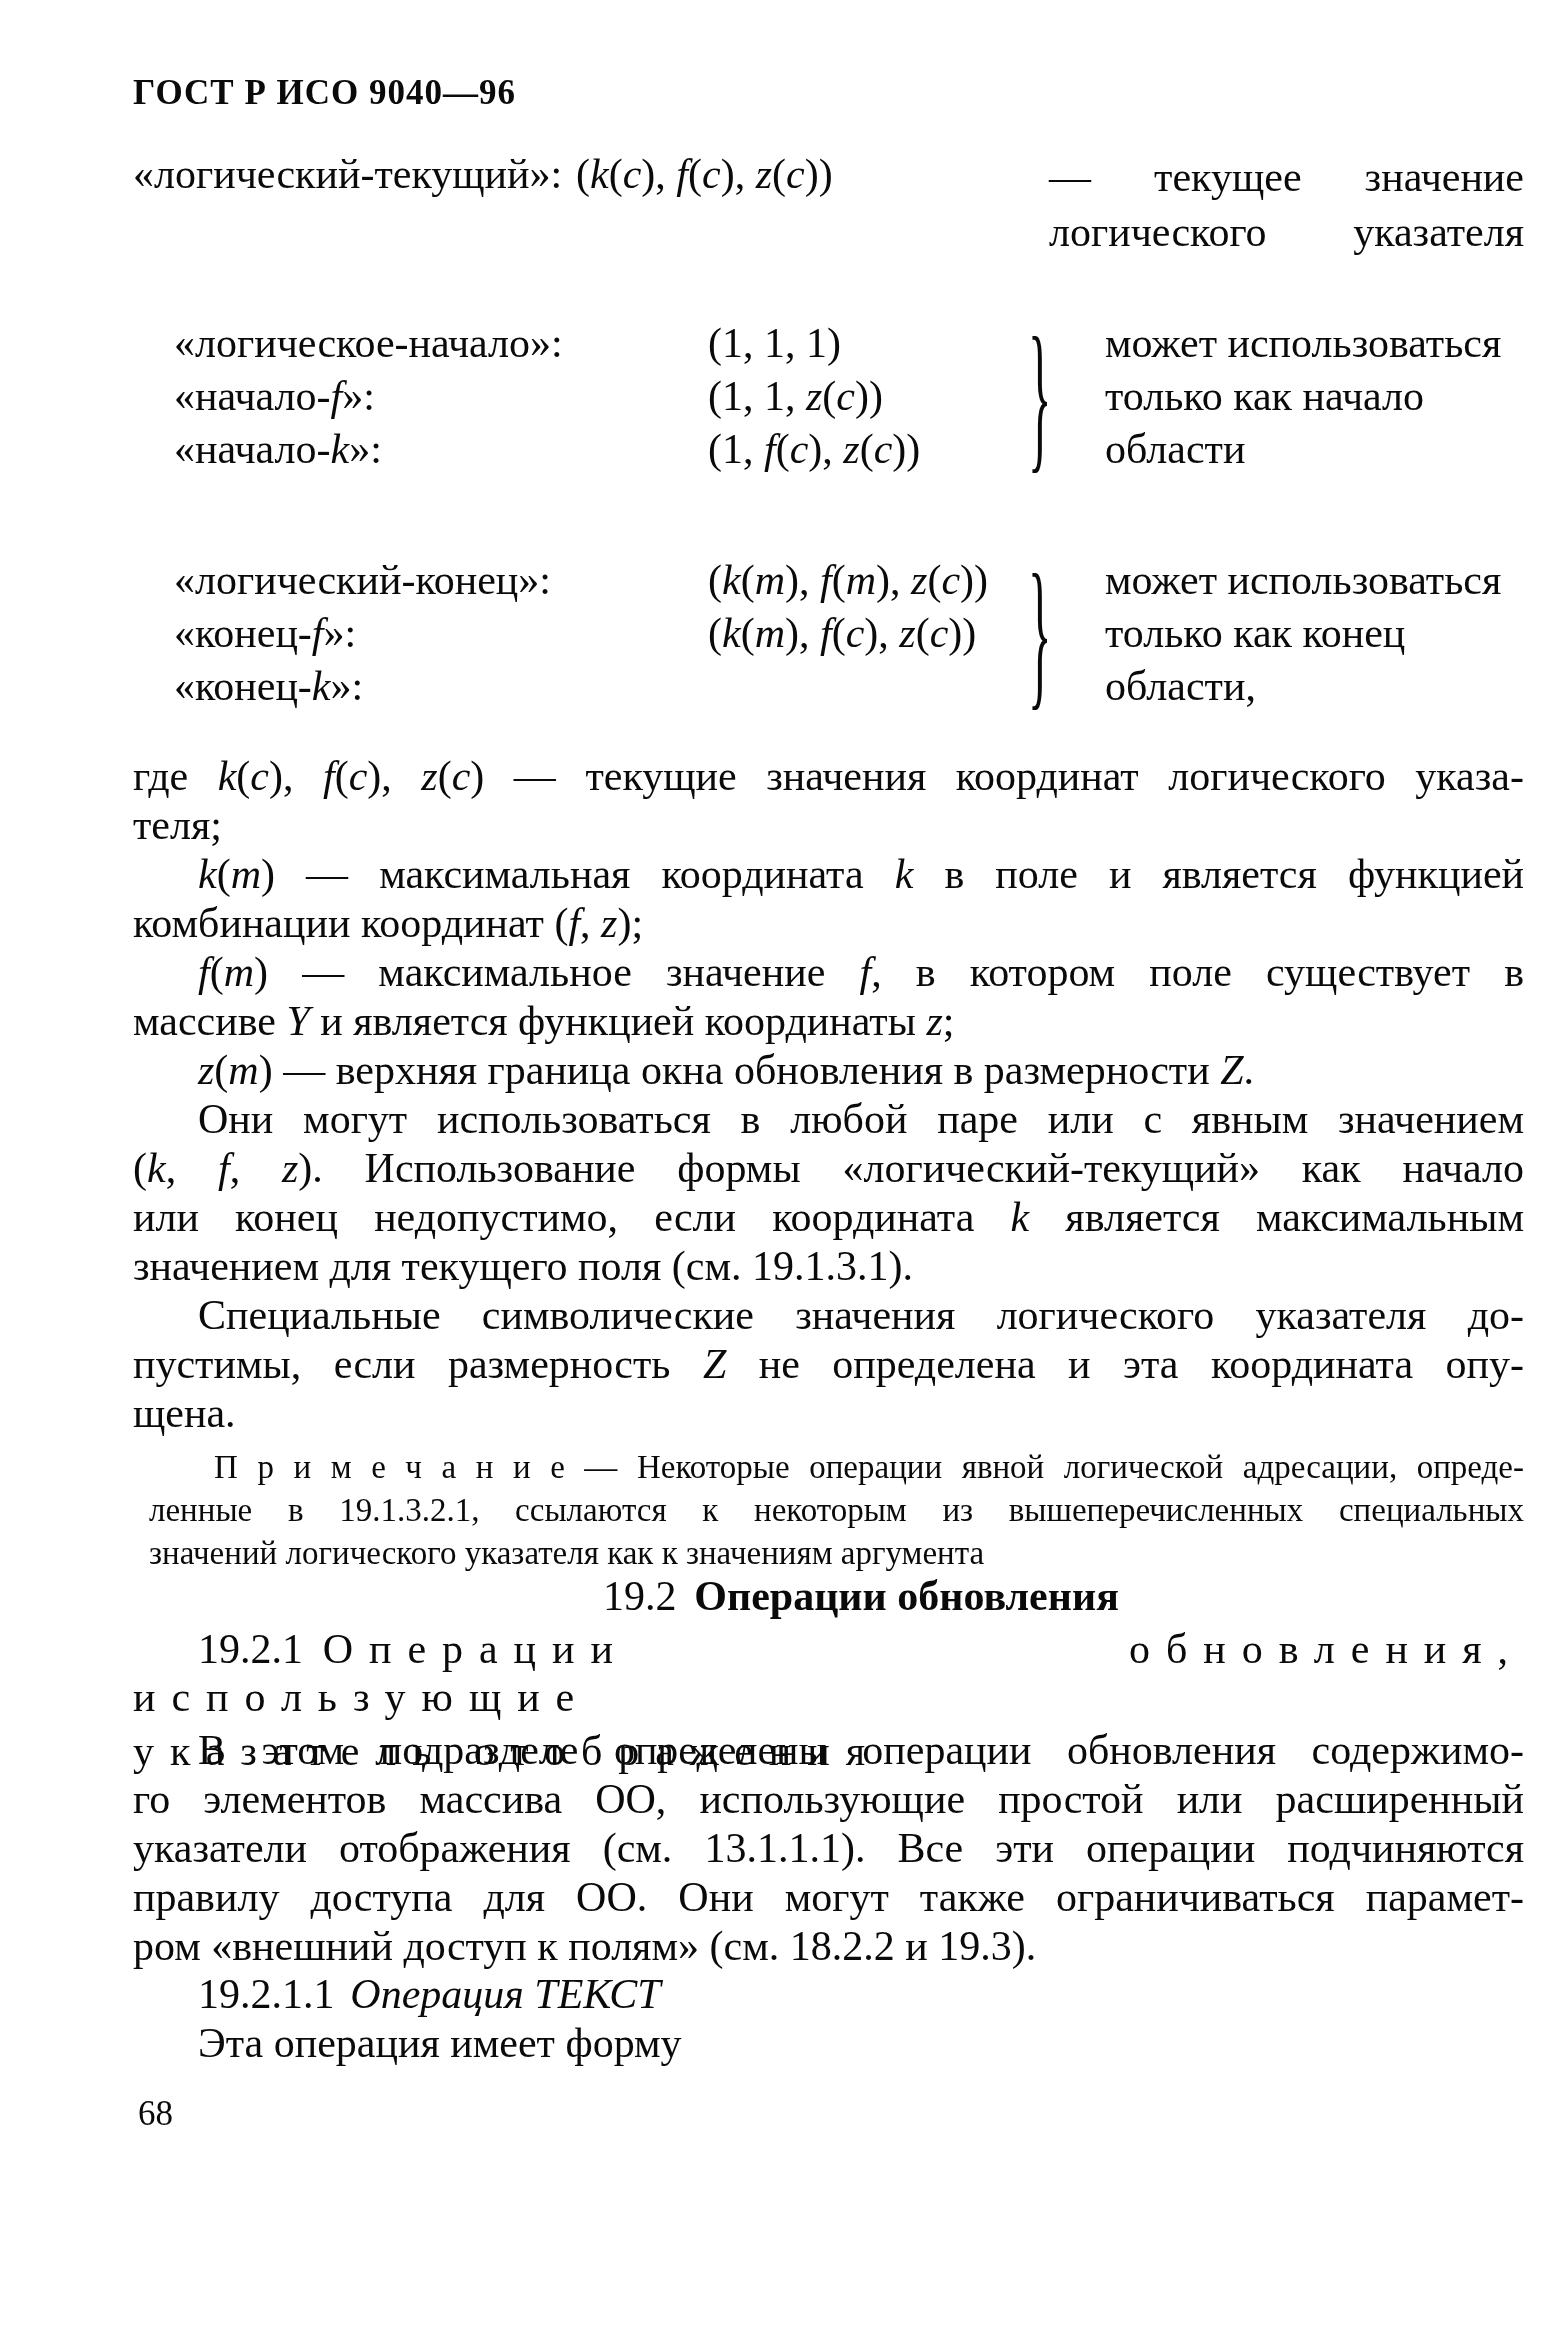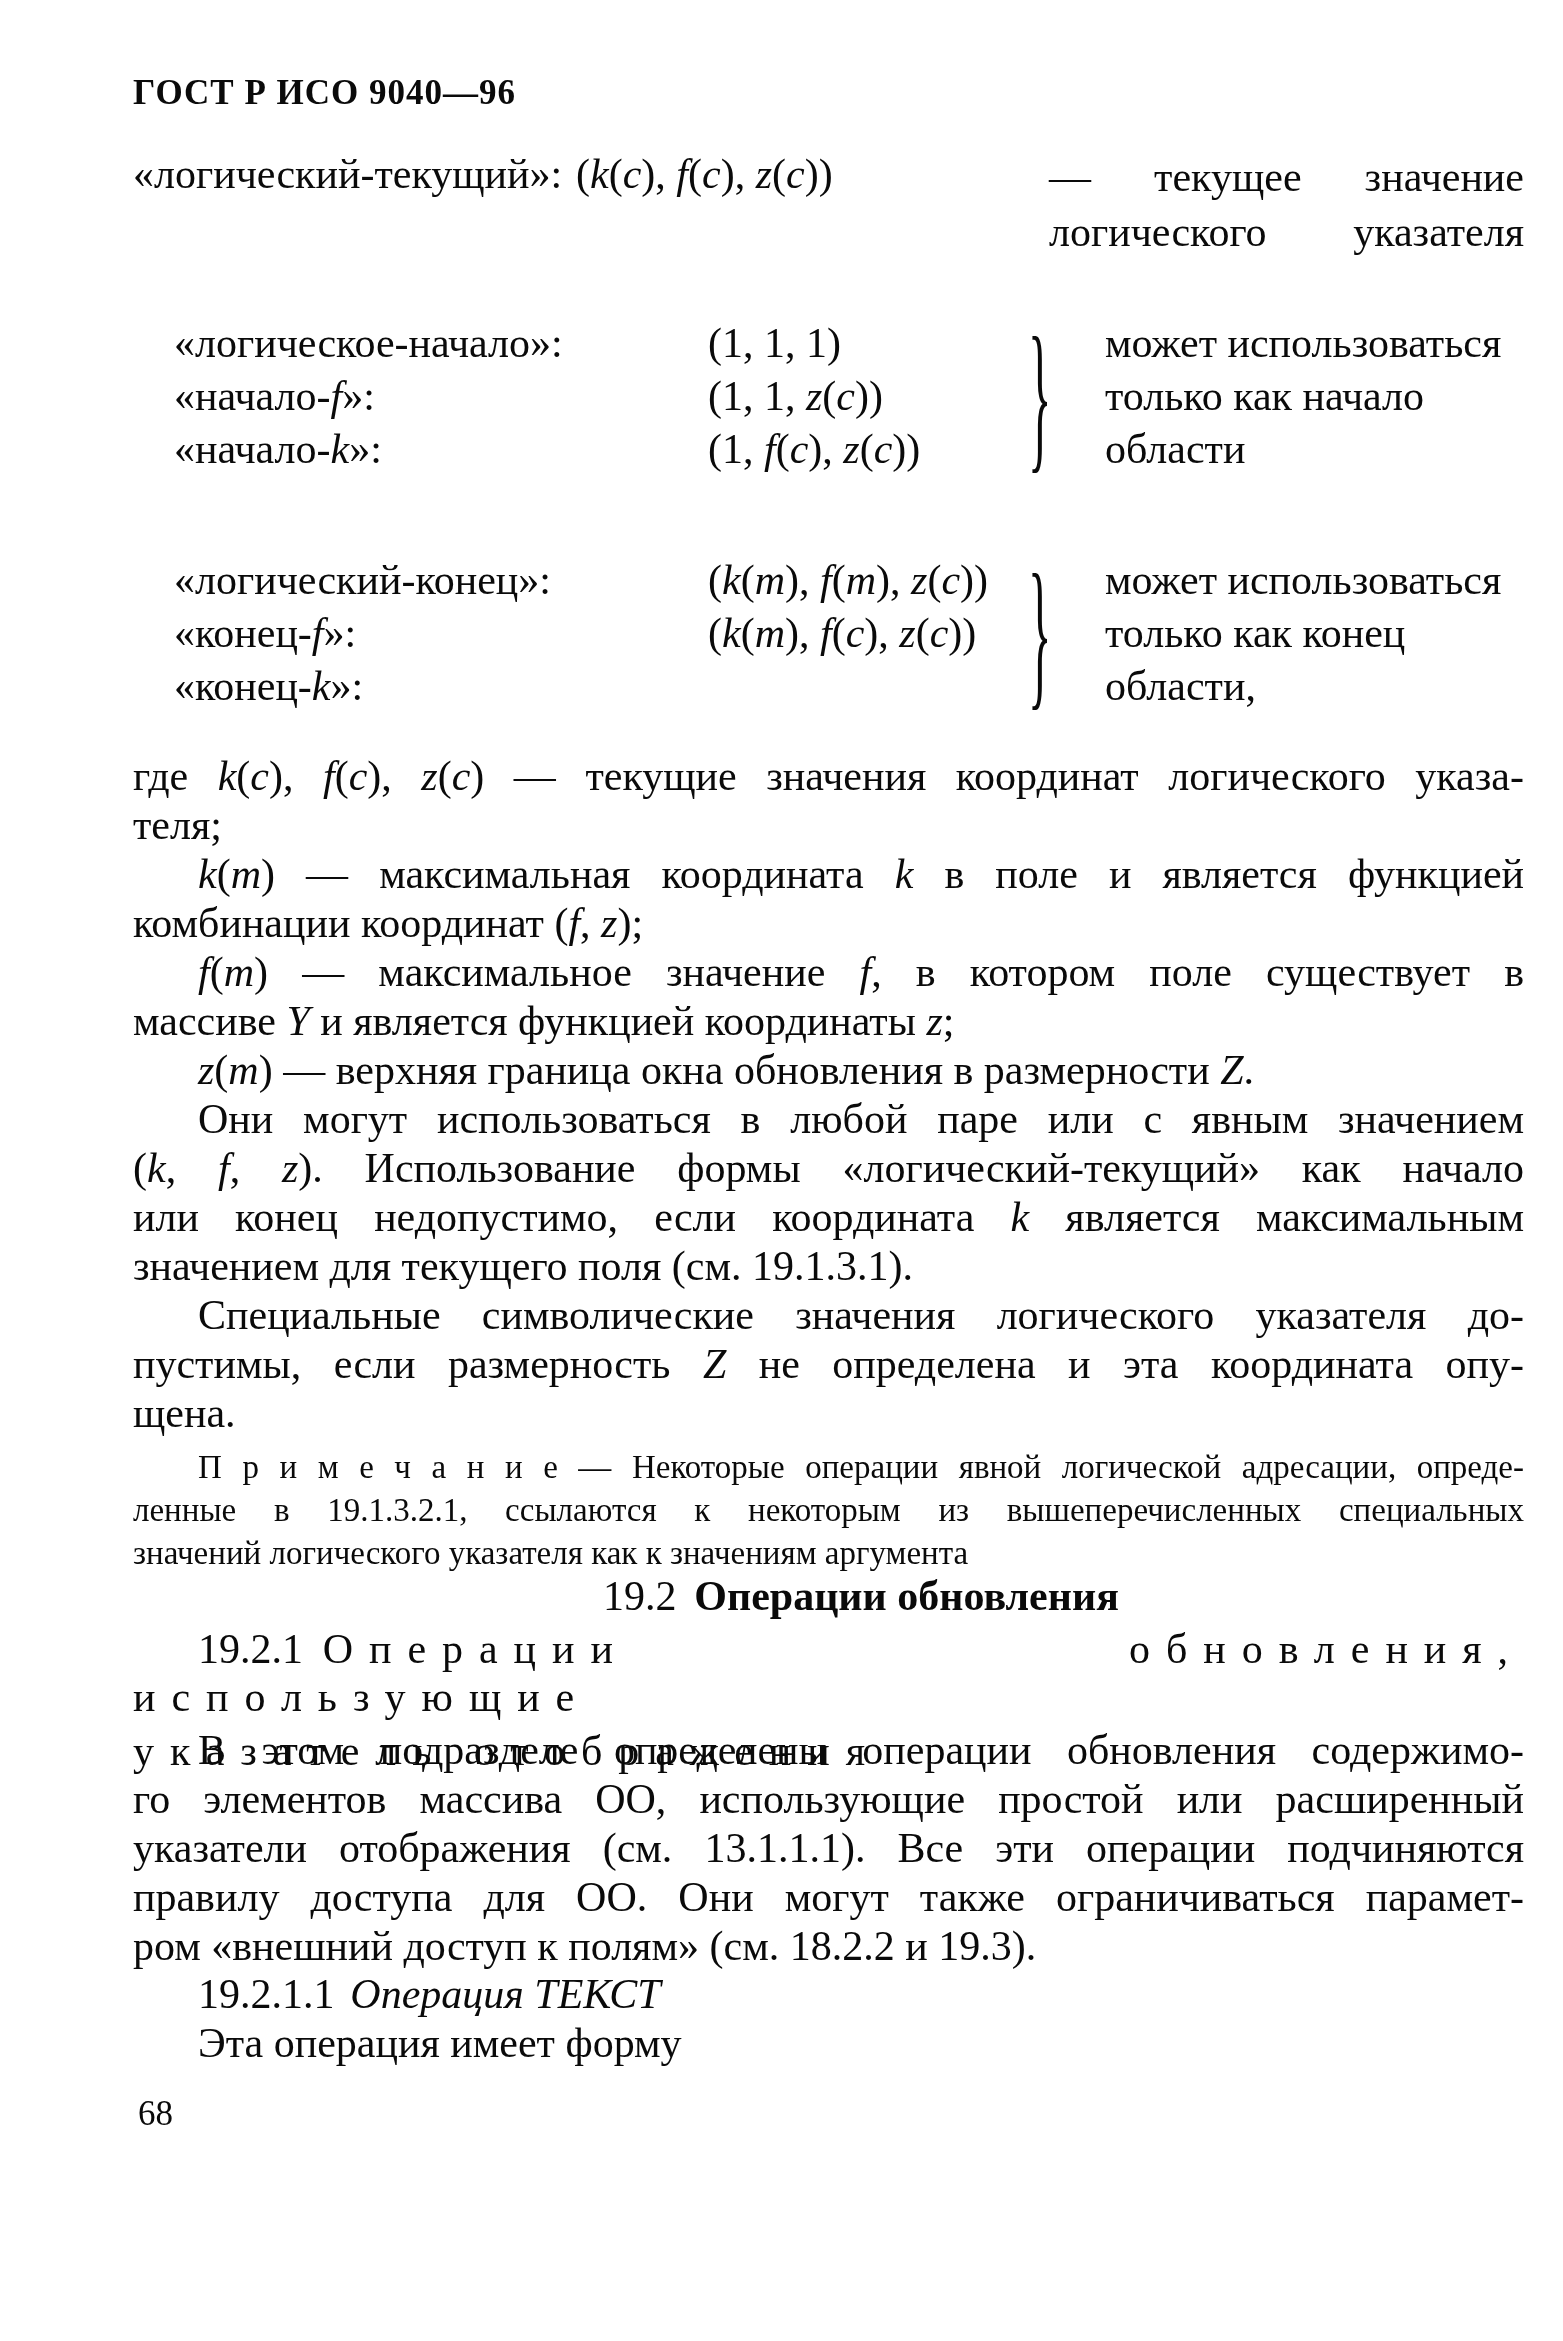--- a/index.html
+++ b/index.html
@@ -36,21 +36,21 @@
   
   .body-blk { left:133px; width:1391px; font-size:42px; }
   .body-blk .ln { line-height:49px; }
   .b1 { top:752px; }
   .b2 { top:1726px; }
   .b2 .ln { line-height:49px; }
   .fill { text-align:justify; text-align-last:justify; }
   .ind  { text-indent:65px; }
 
   .note-blk { top:1446px; font-size:33px; }
-  .note-blk .ln { line-height:43px; }
+  .note-blk .ln { line-height:43px;margin-left:16px; }
 
   .h192 { top:1572px;text-align:center; }
   .h192 .num { margin-right:17.7px; }
   .h192 .ttl { font-weight:bold; }
 
   .h1921a { top:1625px; }
   .h1921a .num { margin-right:19.7px; text-indent:0; }
   .sp { letter-spacing:0.38em; }
   .h1921b { top:1727px; }
 

